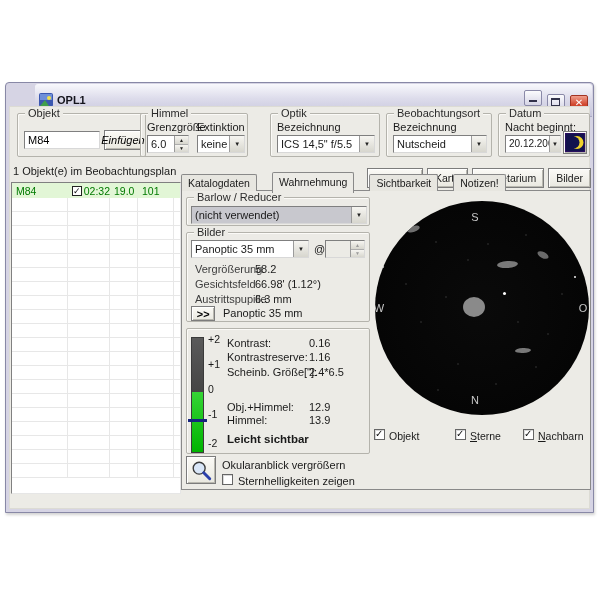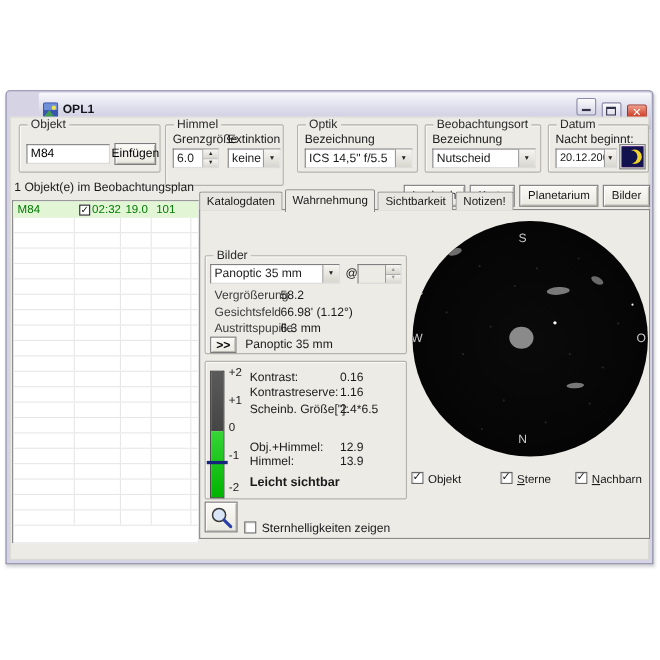--- a/index.html
+++ b/index.html
@@ -27,21 +27,21 @@
             box-shadow:inset 0 0 0 1px #DCDBD4; }
 
   
   .group { position:absolute; border:1px solid #B4B3AC; border-radius:2px;
            box-shadow:inset 1px 1px 0 #FBFAF7; }
   .glabel { position:absolute; top:-7px; left:7px; background:#ECEBE6; padding:0 3px; color:#2a2a2a; line-height:12px; white-space:nowrap; }
   .txt { position:absolute; background:#fff; border:1px solid #7F7F7F; border-right-color:#D8D8D8; border-bottom-color:#D8D8D8;
          font-family:inherit; font-size:11px; padding:1px 3px; height:18px; }
   .btn { position:absolute; background:linear-gradient(180deg,#FBFAF6,#E9E8E0); border:1px solid #7C7C7C;
          box-shadow:inset 1px 1px 0 #fff, inset -1px -1px 0 #B9B8B0; font-family:inherit; font-size:11px;
-         display:flex; align-items:center; justify-content:center; cursor:default; white-space:nowrap; }
+         display:flex; align-items:center; justify-content:center; cursor:default; white-space:nowrap;font-style:italic; }
   .combo { position:absolute; height:18px; background:#fff; border:1px solid #7F7F7F;
            border-right-color:#D8D8D8; border-bottom-color:#D8D8D8; display:flex; align-items:stretch; }
   .combo-text { flex:1 1 auto; padding:2px 3px 0; white-space:nowrap; overflow:hidden; }
   .combo-btn { width:15px; background:linear-gradient(180deg,#F6F5F1,#D7D6CE); border-left:1px solid #9B9B9B;
            display:flex; align-items:center; justify-content:center; font-size:6px; color:#222; }
   .combo.gray { background:#C8C8CE; }
   .spin { width:14px; display:flex; flex-direction:column; border-left:1px solid #9B9B9B; }
   .sb { flex:1; font-size:5px; color:#222; display:flex; align-items:center; justify-content:center;
         background:linear-gradient(180deg,#F6F5F1,#D7D6CE); border-bottom:1px solid #ADADAD; }
   .sb:last-child { border-bottom:none; }
@@ -61,21 +61,21 @@
   .trow.sel { background:#E2F6D6; color:#007A00; }
   .td { padding-left:4px; font-size:10.5px; white-space:nowrap; overflow:visible; display:flex; align-items:center; }
   .rowcb { width:10px; height:10px; border:1px solid #222; background:#fff; display:inline-flex; align-items:center;
            justify-content:center; margin-right:2px; font-size:9px; font-weight:bold; color:#111; line-height:10px; }
   .erow { display:flex; height:14px; border-bottom:1px solid #E7E7E7; }
   .ec { border-right:1px solid #E7E7E7; height:100%; }
 
   
   .tabs { position:absolute; left:172px; top:66px; height:19px; display:flex; align-items:flex-end; z-index:3; }
   .tab { position:relative; height:17px; padding:2px 6px 0; font-size:10.5px; background:#E7E6E0;
-         border:1px solid #898989; border-bottom:none; border-radius:2px 2px 0 0; margin-right:2px; white-space:nowrap; }
+         border:1px solid #898989; border-bottom:none; border-radius:2px 2px 0 0; margin-right:15px; white-space:nowrap; }
   .tab.active { height:21px; top:2px; padding-top:3px; background:#ECEBE6; z-index:4; }
   .actions { position:absolute; left:380px; top:62px; width:202px; height:20px; display:flex; gap:4px; justify-content:flex-end; z-index:2;}
   .abtn { position:relative; flex:0 0 auto; padding:0 7px; height:20px; background:linear-gradient(180deg,#FBFAF6,#E9E8E0);
           border:1px solid #7C7C7C; box-shadow:inset 1px 1px 0 #fff, inset -1px -1px 0 #B9B8B0;
           display:flex; align-items:center; font-size:10.5px; white-space:nowrap; }
 
   .panel { position:absolute; left:172px; top:84px; width:410px; height:300px; background:#ECEBE6; border:1px solid #898989; z-index:1; }
 
   
   .rowline { position:absolute; white-space:nowrap; }
@@ -128,21 +128,21 @@
     </div>
 
     <div class="client">
 
       <div class="group" style="left:8px;top:7px;width:129px;height:44px">
         <span class="glabel">Objekt</span>
         <input class="txt" style="left: 6px; top: 17px; width: 76px;" value="M84">
         <button class="btn" style="left:86px;top:16px;width:38px;height:20px">Einfügen</button>
       </div>
 
-      <div class="group" style="left:141px;top:7px;width:108px;height:56px">
+      <div class="group" style="left:131px;top:7px;width:108px;height:44px">
         <span class="glabel">Himmel</span>
         <span class="lbl" style="left:6px;top:7px">Grenzgröße</span>
         <div class="combo" style="left:6px;top:21px;width:42px">
           <span class="combo-text">6.0</span>
           <span class="spin">
               <span class="sb">▲</span>
               <span class="sb">▼</span>
             </span>
         </div>
         <span class="lbl" style="left:56px;top:7px">Extinktion</span>
@@ -330,20 +330,27 @@
       </div>
       <div class="actions">
         <span class="abtn">Logbuch</span>
         <span class="abtn">Karte</span>
         <span class="abtn">Planetarium</span>
         <span class="abtn">Bilder</span>
       </div>
 
       <div class="panel">
 
+        <div class="group" style="left:4px;top:6px;width:184px;height:29px">
+          <span class="glabel">Barlow / Reducer</span>
+          <div class="combo gray" style="left:4px;top:8px;width:176px">
+            <span class="combo-text">(nicht verwendet)</span>
+            <span class="combo-btn">▼</span>
+          </div>
+        </div>
 
         <div class="group" style="left:4px;top:41px;width:184px;height:90px">
           <span class="glabel">Bilder</span>
           <div class="combo" style="left:4px;top:7px;width:118px">
             <span class="combo-text">Panoptic 35 mm</span>
             <span class="combo-btn">▼</span>
           </div>
           <span class="lbl" style="left:127px;top:10px">@</span>
           <div class="combo" style="left:138px;top:7px;width:40px;background:#ECEBE6">
             <span class="combo-text"></span>
@@ -385,20 +392,21 @@
           <span class="rowline" style="left:122px;top:85px">13.9</span>
           <span class="rowline verdict" style="left:40px;top:104px">Leicht sichtbar</span>
         </div>
 
         <button class="btn magbtn">
           <svg width="22" height="22" viewBox="0 0 24 24">
             <circle cx="10" cy="10" r="6.5" fill="#D9E6F7" stroke="#3A3A3A" stroke-width="1.5"></circle>
             <line x1="15" y1="15" x2="21.5" y2="21.5" stroke="#2A3FAA" stroke-width="3.2" stroke-linecap="round"></line>
           </svg>
         </button>
+        <span class="rowline" style="left:40px;top:268px">Okularanblick vergrößern</span>
         <span class="cb" style="left:40px;top:283px">
             <span class="mark"></span>
           </span>
         <span class="rowline" style="left:56px;top:284px">Sternhelligkeiten zeigen</span>
 
         <div class="eyepiece">
           <span class="compass" style="left:100px;top:16px">S</span>
           <span class="compass" style="left:4px;top:107px">W</span>
           <span class="compass" style="left:208px;top:107px">O</span>
           <span class="compass" style="left:100px;top:199px">N</span>

